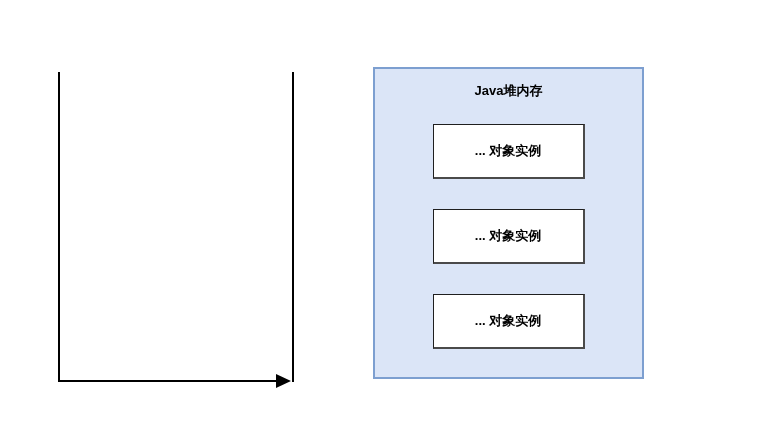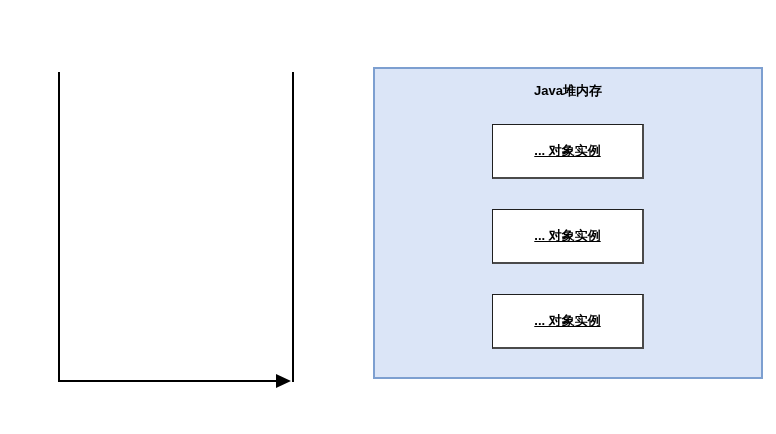--- a/index.html
+++ b/index.html
@@ -76,21 +76,21 @@
     border-top: 7px solid transparent;
     border-bottom: 7px solid transparent;
     border-left: 15px solid #000000;
   }
 
   
   #heap-panel {
     position: absolute;
     left: 373px;
     top: 67px;
-    width: 390px;
+    width: 271px;
     height: 312px;
     background: #dbe5f7;
     border: 2px solid #7d9fd0;
     box-sizing: border-box;
   }
   #heap-title {
     position: absolute;
     left: 0;
     top: 13px;
     width: 100%;
@@ -121,21 +121,20 @@
     align-items: center;
     justify-content: center;
   }
   .object-box:last-child {
     margin-bottom: 0;
   }
   .object-box-label {
     font-size: 13px;
     font-weight: bold;
     white-space: nowrap;
-    text-decoration: underline;
   }
 </style>
 </head>
 <body>
 
 <div id="canvas">
 
   <div id="stack-group">
 
 

